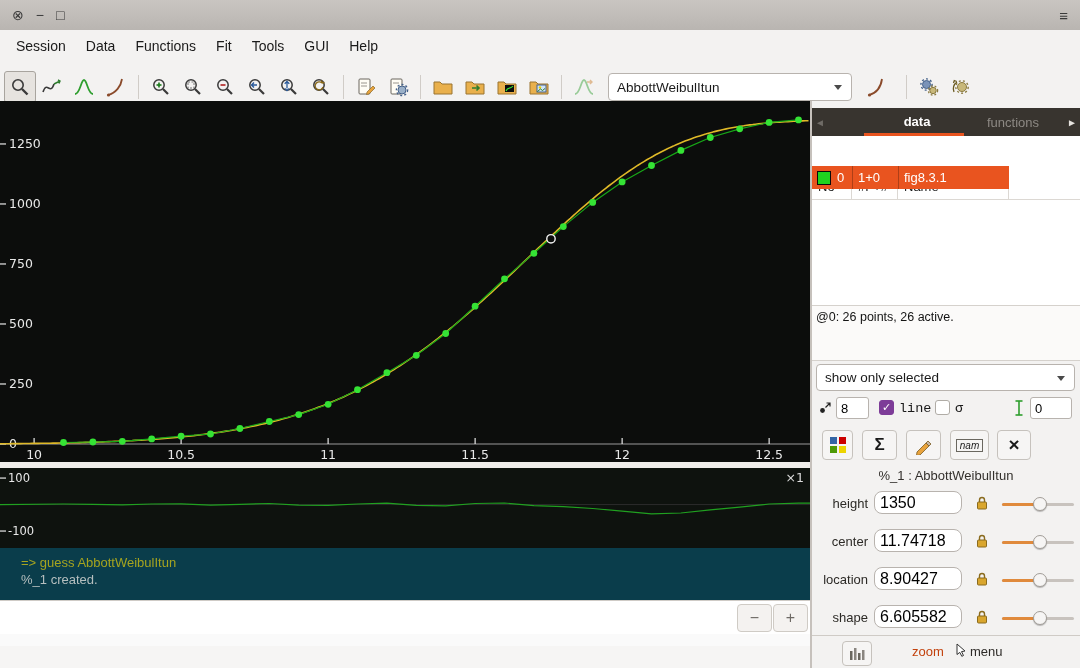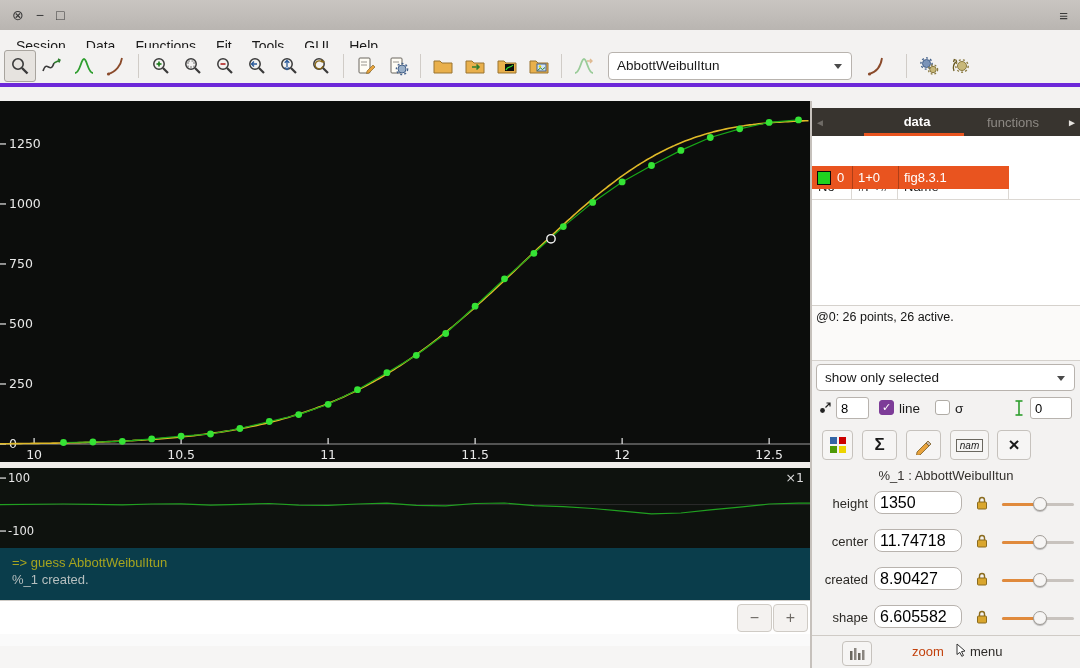--- a/index.html
+++ b/index.html
@@ -9,36 +9,36 @@
   
   #titlebar{left:0;top:0;width:1080px;height:30px;background:linear-gradient(#c9c5c1,#b9b5b1);
             border-bottom:1px solid #a49f9a;display:flex;align-items:center;}
   #titlebar .wbtn{font-size:14px;color:#3a3a3a;margin-left:12px;cursor:default;}
   #title-text{position:absolute;left:0;right:0;text-align:center;font-weight:bold;font-size:13px;color:#2d2a26;}
   #titlebar .hamb{margin-left:auto;margin-right:12px;font-size:15px;color:#3a3a3a;z-index:2;}
   
   #menubar{left:0;top:30px;width:1080px;height:32px;background:#f3f2f1;display:flex;align-items:flex-start;padding-left:6px;box-sizing:border-box;}
   .menu-item{padding:0 10px;font-size:14px;line-height:32px;color:#1a1a1a;}
   
-  #toolbar{left:0;top:48px;width:1080px;height:39px;background:#f3f2f1;border-bottom:4px solid #6d28d9;
+  #toolbar{left:0;top:68px;width:1080px;height:39px;background:#f3f2f1;border-bottom:1px solid #6d28d9;
            display:flex;align-items:center;padding-left:4px;box-sizing:border-box;}
   .tb{width:30px;height:30px;border:1px solid transparent;border-radius:3px;display:flex;align-items:center;justify-content:center;flex:0 0 auto;}
   .tb.pressed{border:1px solid #a8a49e;background:#e6e3df;}
   .tb.disabled{opacity:.45;}
   .tsep{width:1px;height:24px;background:#d0ccc7;margin:0 6px;flex:0 0 auto;}
   .combo{width:226px;height:26px;background:#fff;border:1px solid #b8b3ae;border-radius:4px;
          display:flex;align-items:center;padding:0 8px;font-size:13.5px;margin:0 8px;position:relative;flex:0 0 auto;}
   .caret{width:0;height:0;border-left:4px solid transparent;border-right:4px solid transparent;border-top:5px solid #4a4a4a;
          position:absolute;right:9px;top:11px;}
   
   #mainplot{left:0;top:101px;}
   #plot-sash{left:0;top:462px;width:810px;height:6px;background:#efedea;}
   #auxplot{left:0;top:468px;}
   
-  #console{left:0;top:548px;width:810px;height:52px;background:#0a3d4b;padding:6px 0 0 12px;box-sizing:border-box;}
+  #console{left:0;top:548px;width:810px;height:52px;background:#0a3d4b;padding:6px 0 0 21px;box-sizing:border-box;}
   .console-line{font-size:13px;line-height:17px;white-space:pre;}
   
   #cmdrow{left:0;top:600px;width:810px;height:34px;background:#ffffff;border-top:1px solid #cfcbc6;box-sizing:border-box;}
   #cmd-input{position:absolute;left:4px;top:4px;width:720px;height:24px;border:none;outline:none;font-size:14px;font-family:"Liberation Sans",sans-serif;}
   .pm{position:absolute;top:3px;width:33px;height:26px;background:#f4f2f0;border:1px solid #cfcbc5;border-radius:4px;
       color:#6e6a65;font-size:16px;display:flex;align-items:center;justify-content:center;}
   #minus-btn{left:737px;} #plus-btn{left:773px;}
   #hscroll{left:0;top:634px;width:810px;height:12px;background:#fafafa;}
   #bottom-fill{left:0;top:646px;width:810px;height:22px;background:#f6f5f4;}
   
@@ -60,21 +60,21 @@
               padding:3px 0 0 4px;box-sizing:border-box;font-size:12.5px;line-height:17px;color:#141414;}
   #filter-dd{left:4px;top:263px;width:259px;height:27px;background:#fff;border:1px solid #b8b3ae;border-radius:4px;
              box-sizing:border-box;display:flex;align-items:center;padding-left:8px;font-size:13.5px;position:absolute;}
   
   #disp-row{left:0;top:294px;width:268px;height:30px;}
   .spin{position:absolute;top:2px;height:22px;border:1px solid #b8b3ae;border-radius:3px;font-size:13px;padding:0 4px;
         font-family:"Liberation Sans",sans-serif;box-sizing:border-box;background:#fff;}
   .cb{position:absolute;top:5px;width:15px;height:15px;border:1px solid #b0aca6;border-radius:3px;background:#fff;box-sizing:border-box;
       display:flex;align-items:center;justify-content:center;font-size:11px;color:#fff;}
   .cb.checked{background:#7d3c98;border-color:#7d3c98;}
-  .cb-label{position:absolute;top:6px;font-size:13.5px;}
+  .cb-label{position:absolute;top:6px;font-size:13.5px;font-family:Liberation Mono, monospace;}
   
   #action-row{left:0;top:328px;width:268px;height:33px;}
   .act{position:absolute;top:1px;height:30px;background:#f6f5f4;border:1px solid #c6c2bd;border-radius:4px;
        display:flex;align-items:center;justify-content:center;box-sizing:border-box;}
   
   #fn-title{left:0;top:367px;width:268px;text-align:center;font-size:13px;color:#33302c;position:absolute;}
   .prow{left:0;width:268px;height:30px;position:absolute;}
   .plabel{position:absolute;left:0;width:56px;text-align:right;top:7px;font-size:13px;color:#2c2a26;}
   .pinput{position:absolute;left:62px;top:2px;width:88px;height:23px;border:1px solid #b8b3ae;border-radius:8px;
           font-size:16px;padding:0 5px;box-sizing:border-box;font-family:"Liberation Sans",sans-serif;}
@@ -446,21 +446,21 @@
           <rect x="2.5" y="7" width="9" height="7" rx="1" fill="#d9a62e" stroke="#8a6b1e"></rect>
           <path d="M4.5 7 v-2 a2.5 2.5 0 0 1 5 0 v2" fill="none" stroke="#8a6b1e" stroke-width="1.4"></path>
         </svg></span>
     <span class="pslider">
         <span class="track"></span>
         <span class="fill"></span>
         <span class="knob"></span>
       </span>
   </div>
   <div class="prow" style="top:464px">
-    <span class="plabel">created</span>
+    <span class="plabel">location</span>
     <input class="pinput" value="8.90427" style="">
     <span class="plock"><svg width="14" height="16">
           <rect x="2.5" y="7" width="9" height="7" rx="1" fill="#d9a62e" stroke="#8a6b1e"></rect>
           <path d="M4.5 7 v-2 a2.5 2.5 0 0 1 5 0 v2" fill="none" stroke="#8a6b1e" stroke-width="1.4"></path>
         </svg></span>
     <span class="pslider">
         <span class="track"></span>
         <span class="fill"></span>
         <span class="knob"></span>
       </span>

